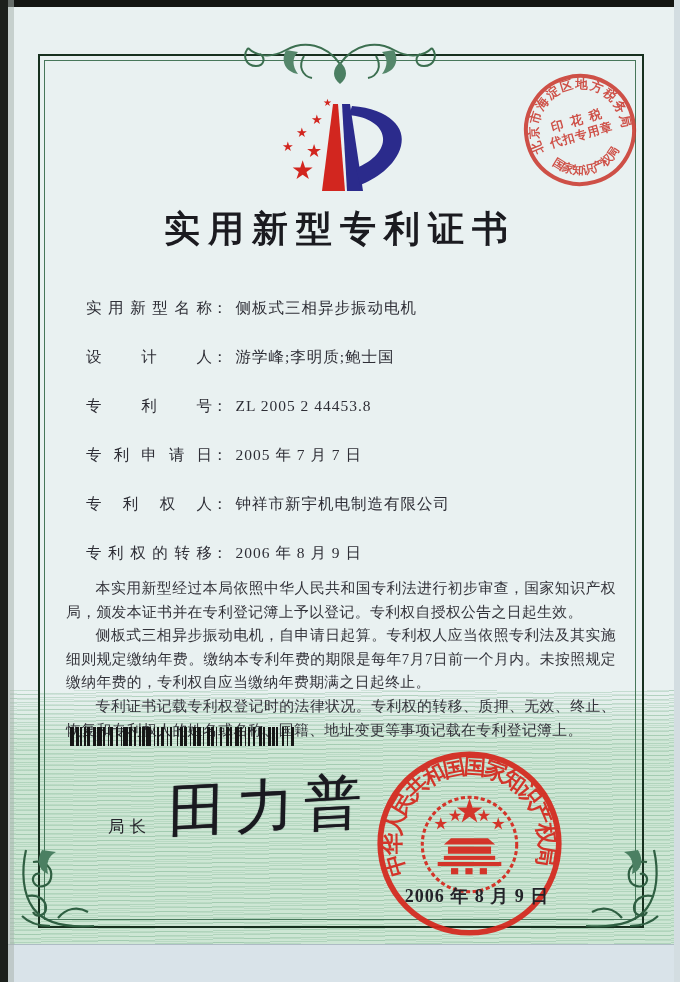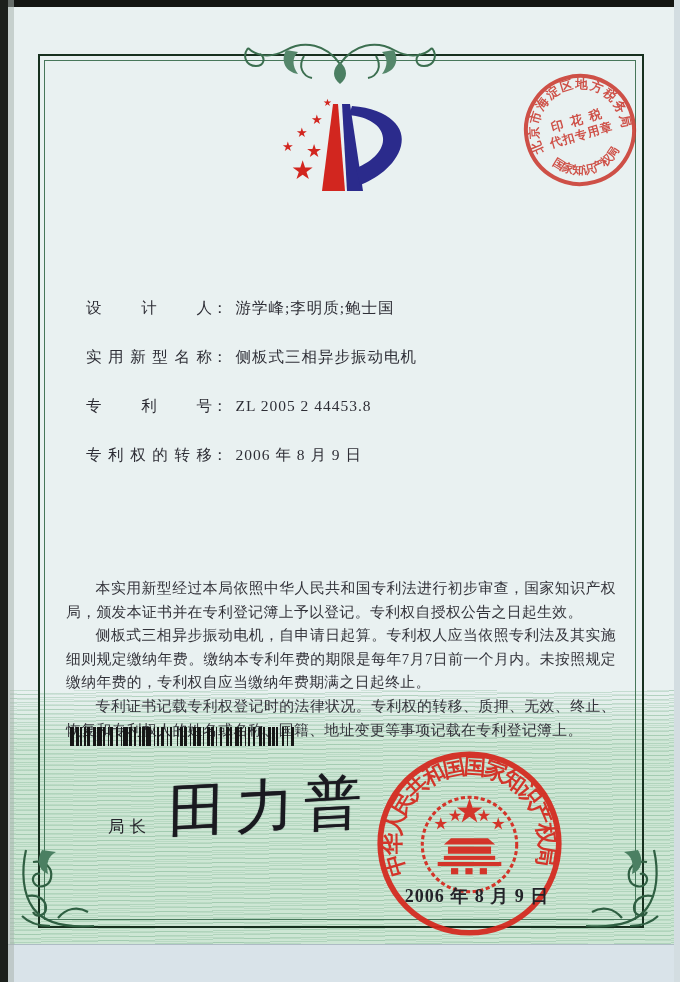--- a/index.html
+++ b/index.html
@@ -132,30 +132,37 @@
     <text font-size="12.5" fill="#cb3a30" font-weight="bold" textLength="152" lengthAdjust="spacing">
       <textPath href="#tsTop">北京市海淀区地方税务局</textPath>
     </text>
     <text x="58" y="52" font-size="12.5" fill="#cb3a30" font-weight="bold" text-anchor="middle" letter-spacing="2">印 花 税</text>
     <text x="58" y="67" font-size="12" fill="#cb3a30" font-weight="bold" text-anchor="middle" letter-spacing="1">代扣专用章</text>
     <text font-size="11.5" fill="#cb3a30" font-weight="bold" textLength="78" lengthAdjust="spacing">
       <textPath href="#tsBot">国家知识产权局</textPath>
     </text>
   </svg>
 
+  <div class="abs title">实用新型专利证书</div>
 
   <div class="abs fields">
     <div class="field">
+      <span class="flabel">实用新型名称</span><span class="fcolon">：</span><span class="fvalue">侧板式三相异步振动电机</span>
+    </div>
+    <div class="field">
       <span class="flabel">设计人</span><span class="fcolon">：</span><span class="fvalue">游学峰;李明质;鲍士国</span>
     </div>
     <div class="field">
-      <span class="flabel">实用新型名称</span><span class="fcolon">：</span><span class="fvalue">侧板式三相异步振动电机</span>
-    </div>
-    <div class="field">
       <span class="flabel">专利号</span><span class="fcolon">：</span><span class="fvalue">ZL 2005 2 44453.8</span>
+    </div>
+    <div class="field">
+      <span class="flabel">专利申请日</span><span class="fcolon">：</span><span class="fvalue">2005 年 7 月 7 日</span>
+    </div>
+    <div class="field">
+      <span class="flabel">专利权人</span><span class="fcolon">：</span><span class="fvalue">钟祥市新宇机电制造有限公司</span>
     </div>
     <div class="field">
       <span class="flabel">专利权的转移</span><span class="fcolon">：</span><span class="fvalue">2006 年 8 月 9 日</span>
     </div>
   </div>
 
   <div class="abs paras">
     <p>本实用新型经过本局依照中华人民共和国专利法进行初步审查，国家知识产权局，颁发本证书并在专利登记簿上予以登记。专利权自授权公告之日起生效。</p>
     <p>侧板式三相异步振动电机，自申请日起算。专利权人应当依照专利法及其实施细则规定缴纳年费。缴纳本专利年费的期限是每年7月7日前一个月内。未按照规定缴纳年费的，专利权自应当缴纳年费期满之日起终止。</p>
     <p>专利证书记载专利权登记时的法律状况。专利权的转移、质押、无效、终止、恢复和专利权人的姓名或名称、国籍、地址变更等事项记载在专利登记簿上。</p>

